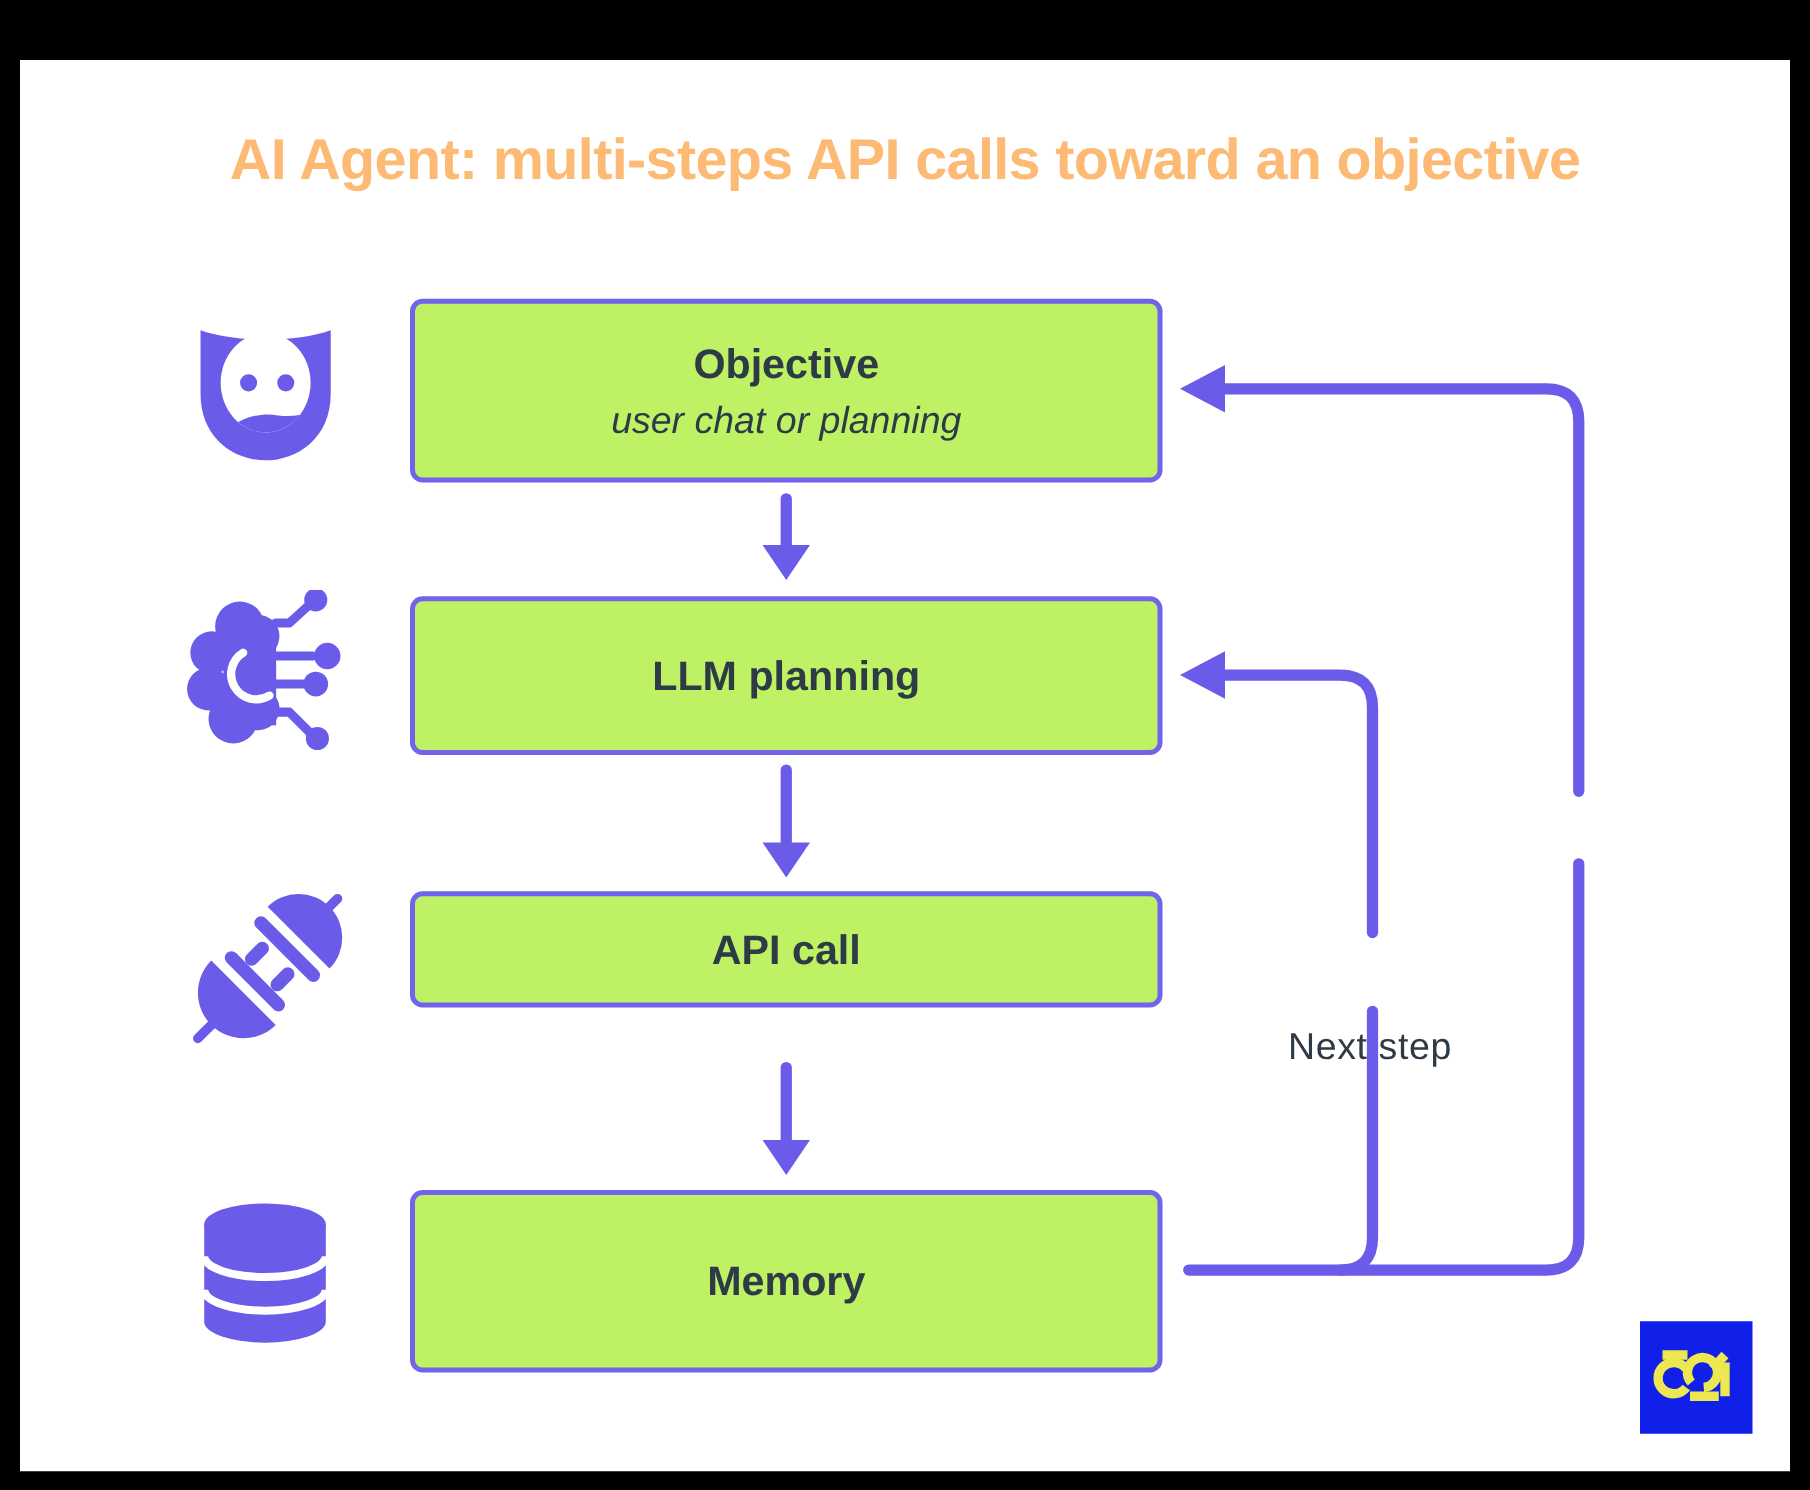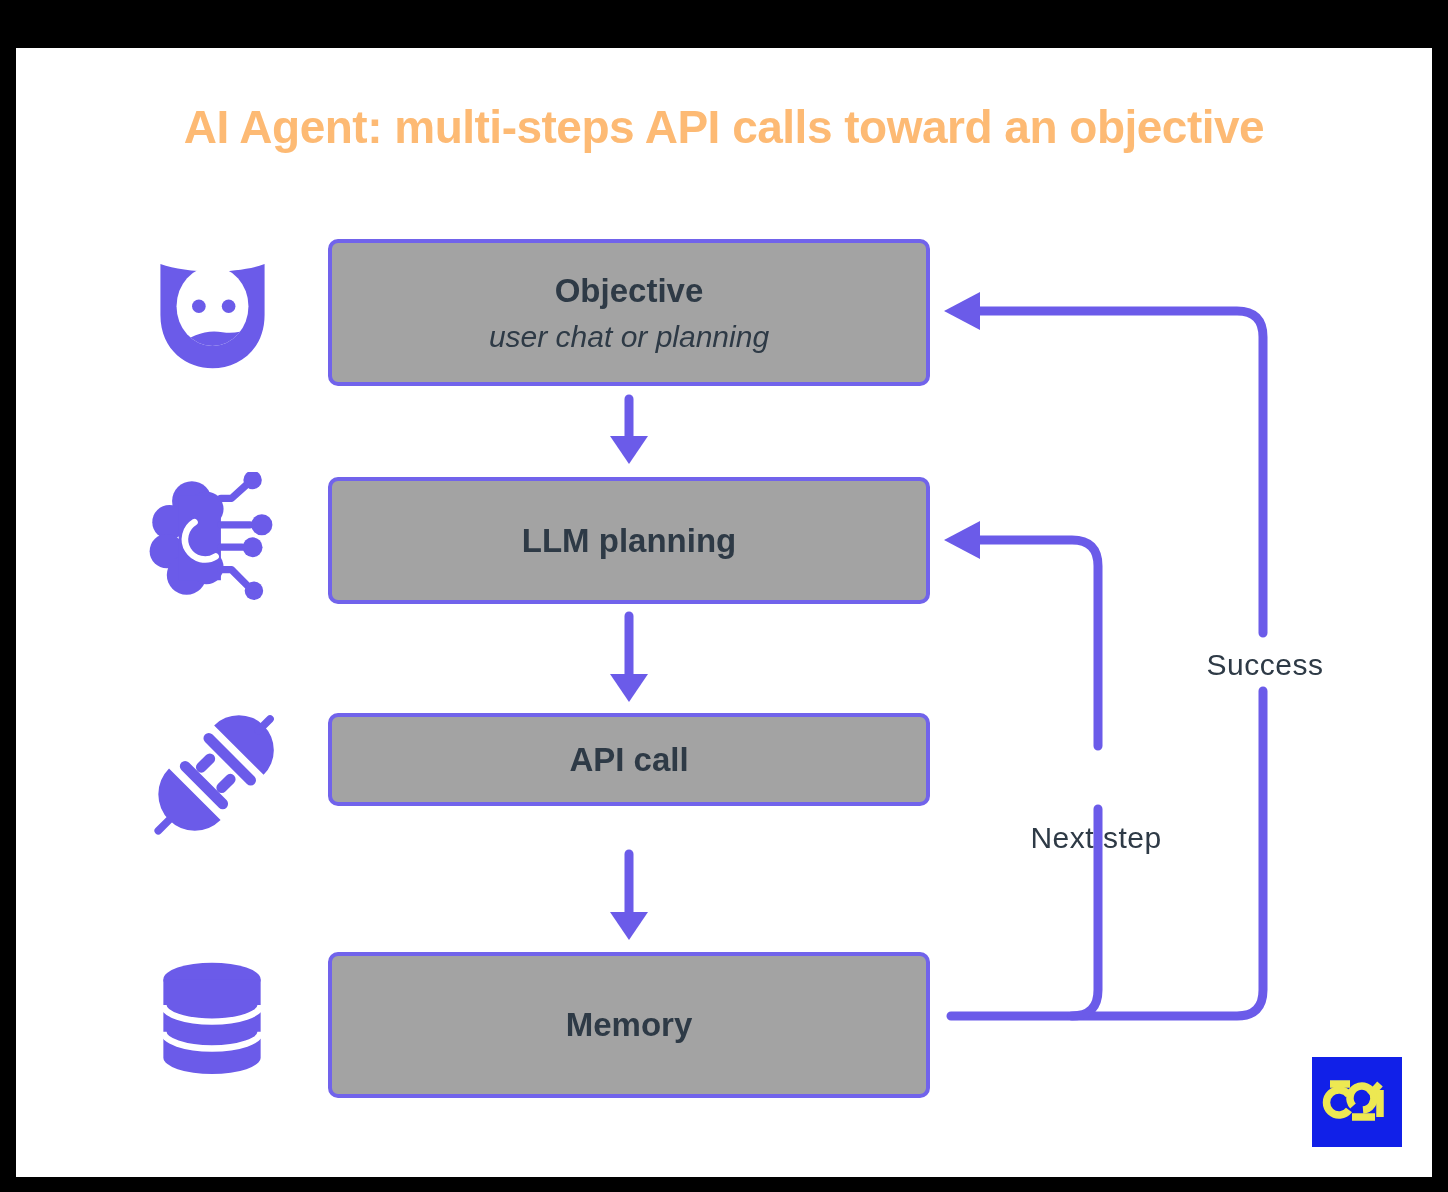--- a/index.html
+++ b/index.html
@@ -12,21 +12,21 @@
     position:absolute;left:16px;top:48px;width:1416px;height:1129px;
     background:#ffffff;
   }
   .title{
     position:absolute;left:16px;top:100px;width:1416px;
     text-align:center;font-size:46px;font-weight:bold;letter-spacing:-0.5px;
     color:#fdba74;margin:0;
   }
   .flow-box{
     position:absolute;left:328px;width:602px;
-    background:#a3a3a3;border:4px solid #7163EB;border-radius:10px;
+    background:#bef264;border:4px solid #7163EB;border-radius:10px;
     display:flex;flex-direction:column;align-items:center;justify-content:center;
     gap:10px;
   }
   .box-objective{top:239px;height:147px;}
   .box-llm{top:477px;height:127px;justify-content:center;}
   .box-api{top:713px;height:93px;}
   .box-memory{top:952px;height:146px;}
   .box-label{
     font-size:33px;font-weight:bold;color:#2E3A46;letter-spacing:0;
   }
@@ -160,21 +160,20 @@
     </g>
     <g fill="#6B5BE9" stroke="none">
       <polygon points="629,464 610,436 648,436"></polygon>
       <polygon points="629,702 610,674 648,674"></polygon>
       <polygon points="629,940 610,912 648,912"></polygon>
       <polygon points="944,311 980,292 980,330"></polygon>
       <polygon points="944,540 980,521 980,559"></polygon>
     </g>
   </svg>
 
-  <div class="edge-label label-success">Success</div>
   <div class="edge-label label-next">Next step</div>
 
   <div class="logo" aria-label="321">
     <span class="sr-only">321</span>
     <svg viewBox="0 0 90 90" aria-hidden="true">
       <g stroke="#EDE852" stroke-width="7.5" fill="none">
         <path d="M18,27 H38"></path>
         <path d="M37,38 A12.5,12.5 0 1 0 37,53"></path>
         <path d="M41,49 A12,12 0 1 1 51,53"></path>
         <path d="M40,60 H63"></path>

